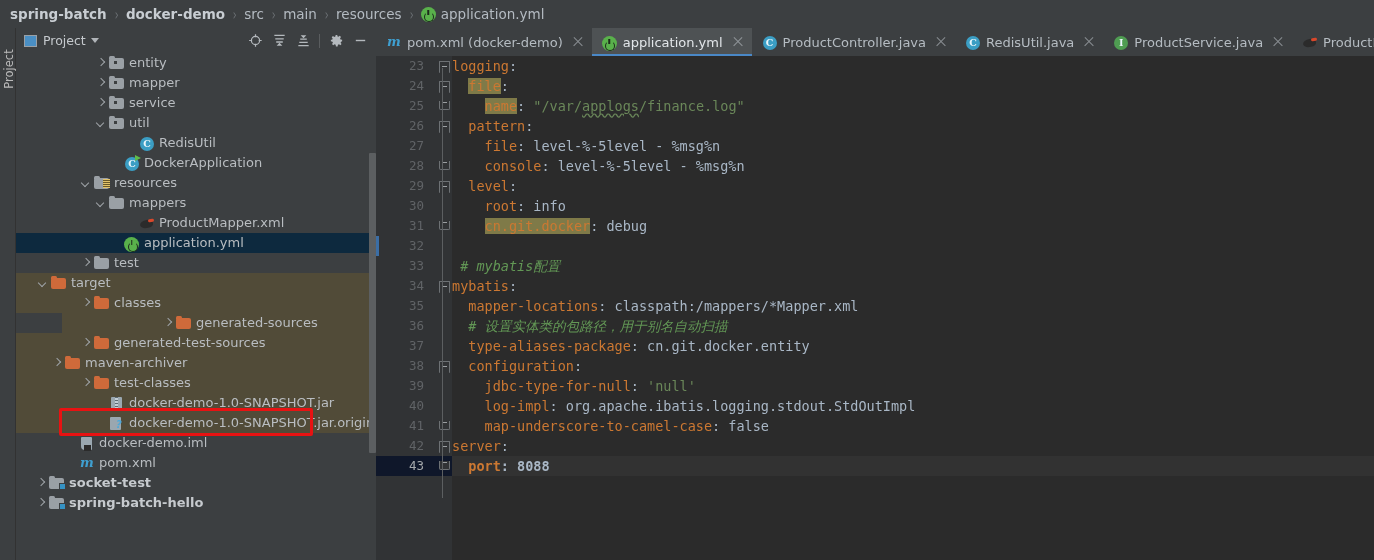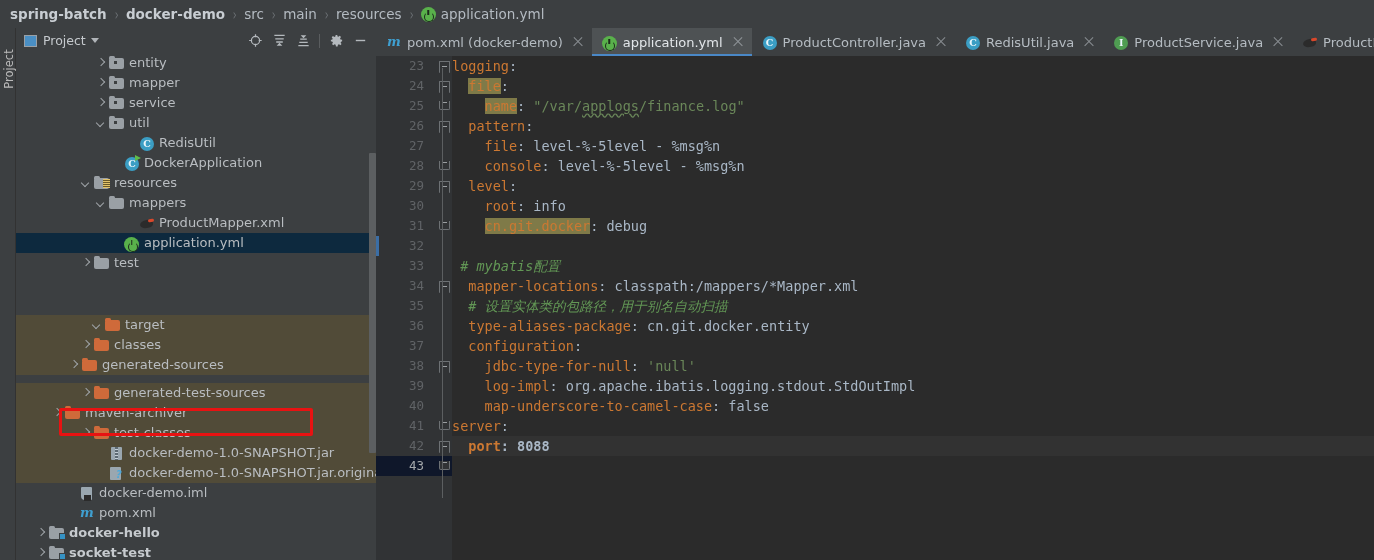--- a/index.html
+++ b/index.html
@@ -385,36 +385,36 @@
           <span class="ico">
             <span class="spring-ico"></span>
           </span>
           <span class="label">application.yml</span>
         </div>
         <div class="row" style="padding-left: 64px;">
           <span class="arrow r"></span>
           <span class="ico"><span class="gray"><i class="f-tab"></i><i class="f-base"></i></span></span>
           <span class="label">test</span>
         </div>
-        <div class="row excluded" style="padding-left: 75px; margin-top: 42px;">
+        <div class="row excluded" style="padding-left: 21px;">
           <span class="arrow d"></span>
           <span class="ico"><span class="orange"><i class="f-tab"></i><i class="f-base"></i></span></span>
           <span class="label">target</span>
         </div>
         <div class="row excluded" style="padding-left: 64px;">
           <span class="arrow r"></span>
           <span class="ico"><span class="orange"><i class="f-tab"></i><i class="f-base"></i></span></span>
           <span class="label">classes</span>
         </div>
-        <div class="row excluded" style="padding-left: 52px;">
+        <div class="row excluded" style="padding-left: 100px; margin-left: 46px;">
           <span class="arrow r"></span>
           <span class="ico"><span class="orange"><i class="f-tab"></i><i class="f-base"></i></span></span>
           <span class="label">generated-sources</span>
         </div>
-        <div class="row excluded" style="padding-left: 64px; margin-top: 8px;">
+        <div class="row excluded" style="padding-left: 64px;">
           <span class="arrow r"></span>
           <span class="ico"><span class="orange"><i class="f-tab"></i><i class="f-base"></i></span></span>
           <span class="label">generated-test-sources</span>
         </div>
         <div class="row excluded" style="padding-left: 35px;">
           <span class="arrow r"></span>
           <span class="ico"><span class="orange"><i class="f-tab"></i><i class="f-base"></i></span></span>
           <span class="label">maven-archiver</span>
         </div>
         <div class="row excluded" style="padding-left: 64px;">
@@ -443,25 +443,20 @@
             <span class="iml-ico"></span>
           </span>
           <span class="label">docker-demo.iml</span>
         </div>
         <div class="row" style="padding-left: 49px;">
           <span class="arrow"></span>
           <span class="ico">
             <span class="m-ico">m</span>
           </span>
           <span class="label">pom.xml</span>
-        </div>
-        <div class="row bold" style="padding-left: 19px;">
-          <span class="arrow r"></span>
-          <span class="ico"><span class="gray"><i class="f-tab"></i><i class="f-base"></i></span><i class="bluebadge"></i></span>
-          <span class="label">docker-hello</span>
         </div>
         <div class="row bold" style="padding-left: 19px;">
           <span class="arrow r"></span>
           <span class="ico"><span class="gray"><i class="f-tab"></i><i class="f-base"></i></span><i class="bluebadge"></i></span>
           <span class="label">socket-test</span>
         </div>
         <div class="row bold" style="padding-left: 19px;">
           <span class="arrow r"></span>
           <span class="ico"><span class="gray"><i class="f-tab"></i><i class="f-base"></i></span><i class="bluebadge"></i></span>
           <span class="label">spring-batch-hello</span>
@@ -637,20 +632,21 @@
           <div class="cl code"><span class="v">  </span><span class="k hl">file</span><span class="v">:</span></div>
           <div class="cl code"><span class="v">    </span><span class="k hl">name</span><span class="v">: </span><span class="s">"/var/</span><span class="s wavy">applogs</span><span class="s">/finance.log"</span></div>
           <div class="cl code"><span class="v">  </span><span class="k">pattern</span><span class="v">:</span></div>
           <div class="cl code"><span class="v">    </span><span class="k">file</span><span class="v">: level-%-5level - %msg%n</span></div>
           <div class="cl code"><span class="v">    </span><span class="k">console</span><span class="v">: level-%-5level - %msg%n</span></div>
           <div class="cl code"><span class="v">  </span><span class="k">level</span><span class="v">:</span></div>
           <div class="cl code"><span class="v">    </span><span class="k">root</span><span class="v">: info</span></div>
           <div class="cl code"><span class="v">    </span><span class="k hl">cn.git.docker</span><span class="v">: debug</span></div>
           <div class="cl code"></div>
           <div class="cl code"><span class="c"> # mybatis配置</span></div>
+          <div class="cl code"><span class="k">mybatis</span><span class="v">:</span></div>
           <div class="cl code"><span class="v">  </span><span class="k">mapper-locations</span><span class="v">: classpath:/mappers/*Mapper.xml</span></div>
           <div class="cl code"><span class="c">  # 设置实体类的包路径，用于别名自动扫描</span></div>
           <div class="cl code"><span class="v">  </span><span class="k">type-aliases-package</span><span class="v">: cn.git.docker.entity</span></div>
           <div class="cl code"><span class="v">  </span><span class="k">configuration</span><span class="v">:</span></div>
           <div class="cl code"><span class="v">    </span><span class="k">jdbc-type-for-null</span><span class="v">: </span><span class="s">'null'</span></div>
           <div class="cl code"><span class="v">    </span><span class="k">log-impl</span><span class="v">: org.apache.ibatis.logging.stdout.StdOutImpl</span></div>
           <div class="cl code"><span class="v">    </span><span class="k">map-underscore-to-camel-case</span><span class="v">: false</span></div>
           <div class="cl code"><span class="k">server</span><span class="v">:</span></div>
           <div class="cl code cur"><span class="v">  </span><span class="k">port</span><span class="v">: 8088</span></div>
         </div>

